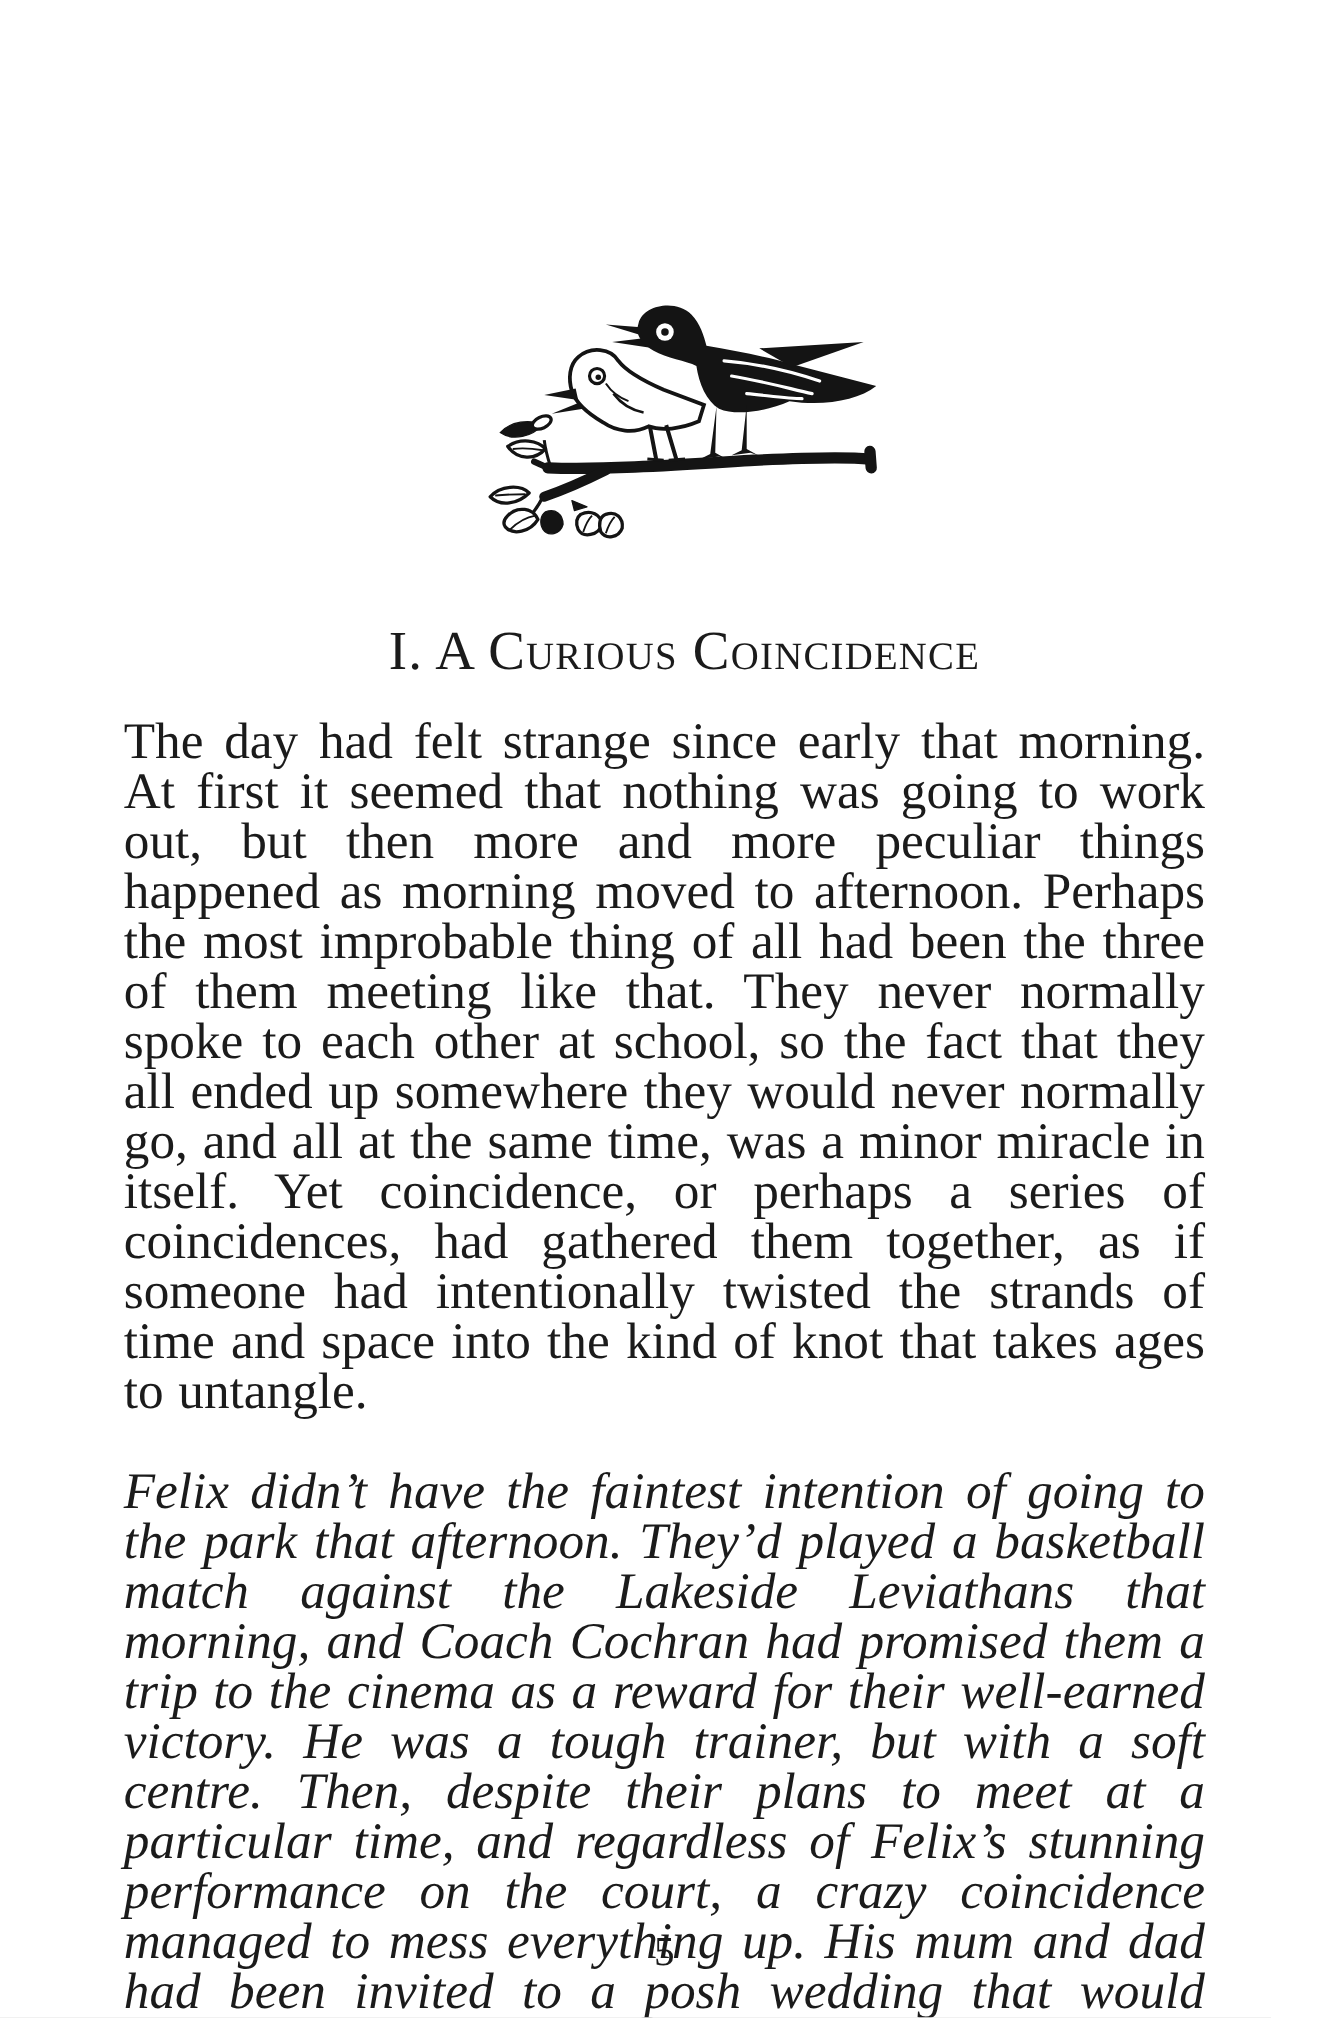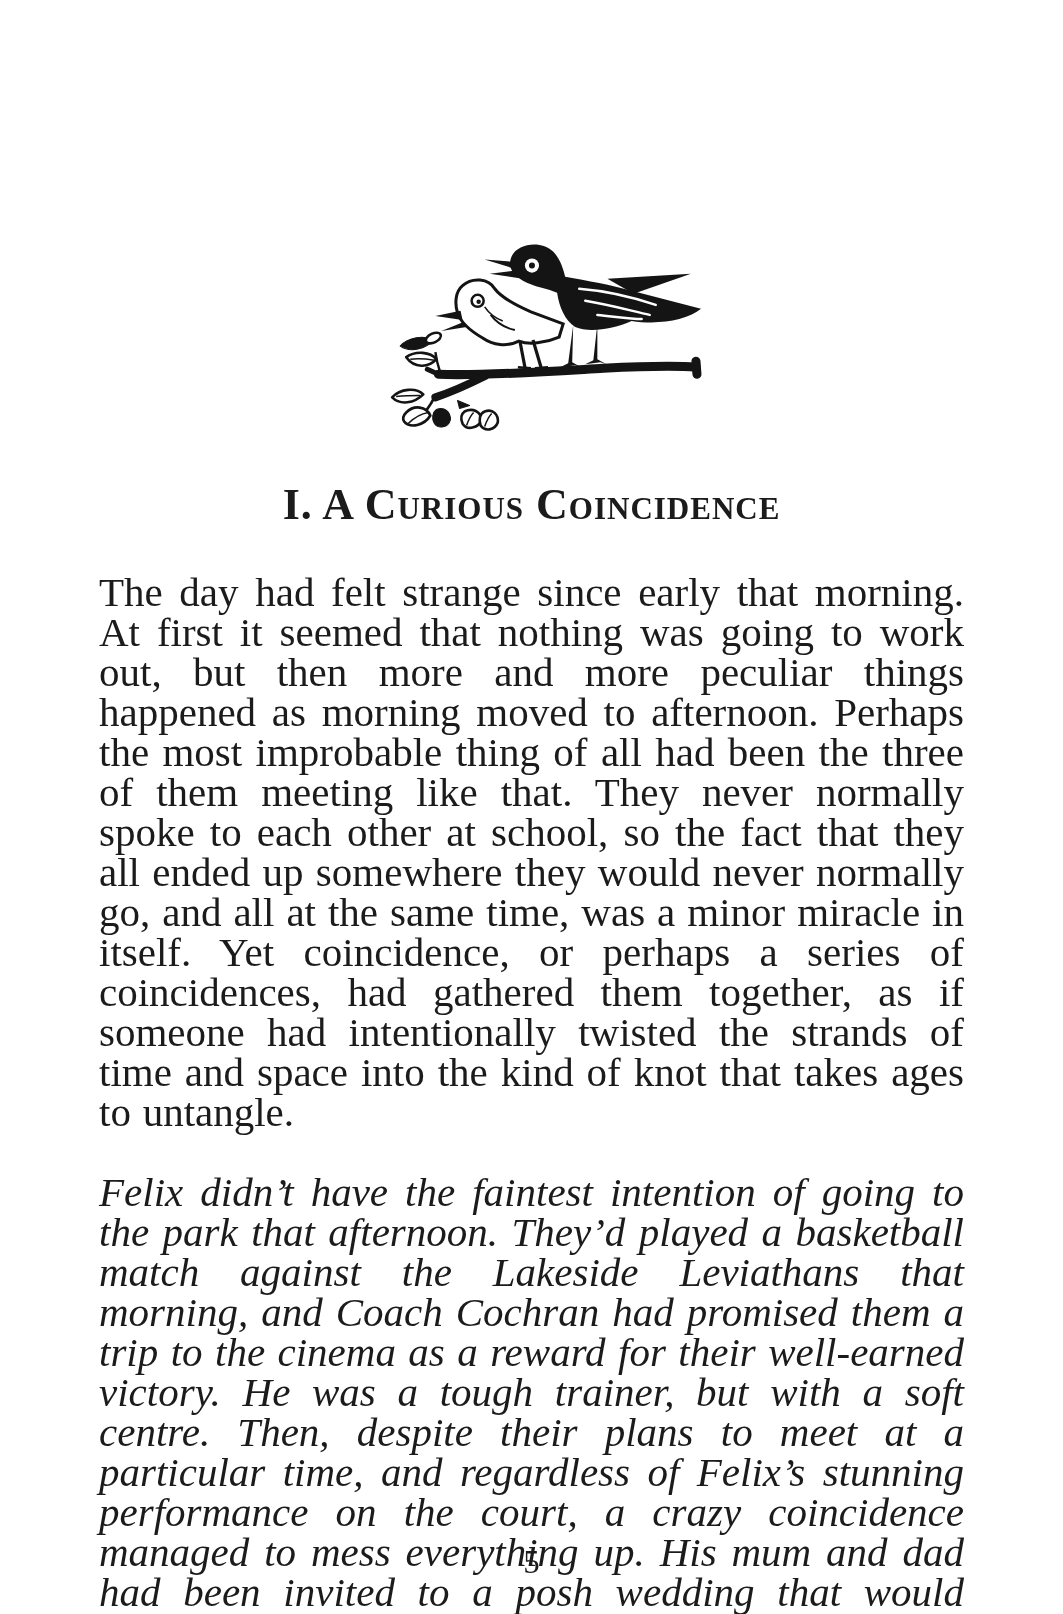--- a/index.html
+++ b/index.html
@@ -20,25 +20,25 @@
     width: 332px;
     height: 212px;
     margin: 0;
   }
   .illustration svg { display: block; width: 100%; height: 100%; }
   .chapter-heading {
     position: absolute;
     left: 99px;
     top: 481px;
     width: 865px;
-    margin: 0;
+    margin: 16px;
     text-align: center;
     font-size: 44px;
     line-height: 48px;
-    font-weight: 700;
+    font-weight: 400;
     font-variant: small-caps;
     letter-spacing: 1px;
     white-space: nowrap;
   }
   .body-text {
     position: absolute;
     left: 99px;
     top: 572px;
     width: 865px;
     font-size: 41px;

